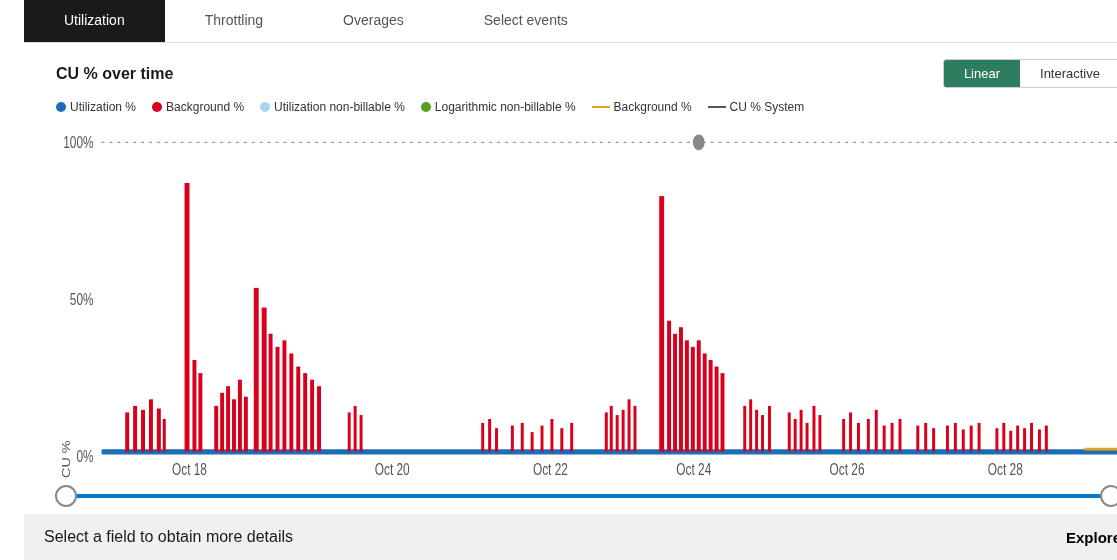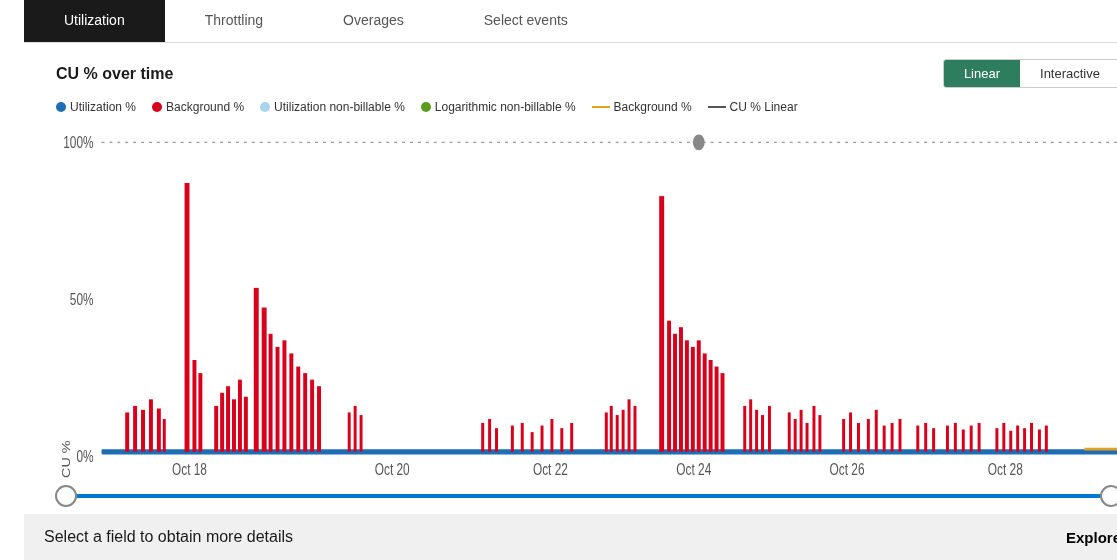--- a/index.html
+++ b/index.html
@@ -84,21 +84,21 @@
       <div class="legend-item">
         <span class="legend-dot" style="background:#5b9e1f;"></span>
         <span>Logarithmic non-billable %</span>
       </div>
       <div class="legend-item">
         <span class="legend-dash" style="background:#e8a020;"></span>
         <span>Background %</span>
       </div>
       <div class="legend-item">
         <span class="legend-dash" style="background:#555;"></span>
-        <span>CU % Linear</span>
+        <span>CU % System</span>
       </div>
     </div>
 
     <div class="chart-area">
       <svg class="chart" viewBox="0 0 1077 270" preserveAspectRatio="none">
 
         <text x="38" y="18" font-size="12" fill="#555" text-anchor="end">100%</text>
         <text x="38" y="138" font-size="12" fill="#555" text-anchor="end">50%</text>
         <text x="38" y="258" font-size="12" fill="#555" text-anchor="end">0%</text>
 

